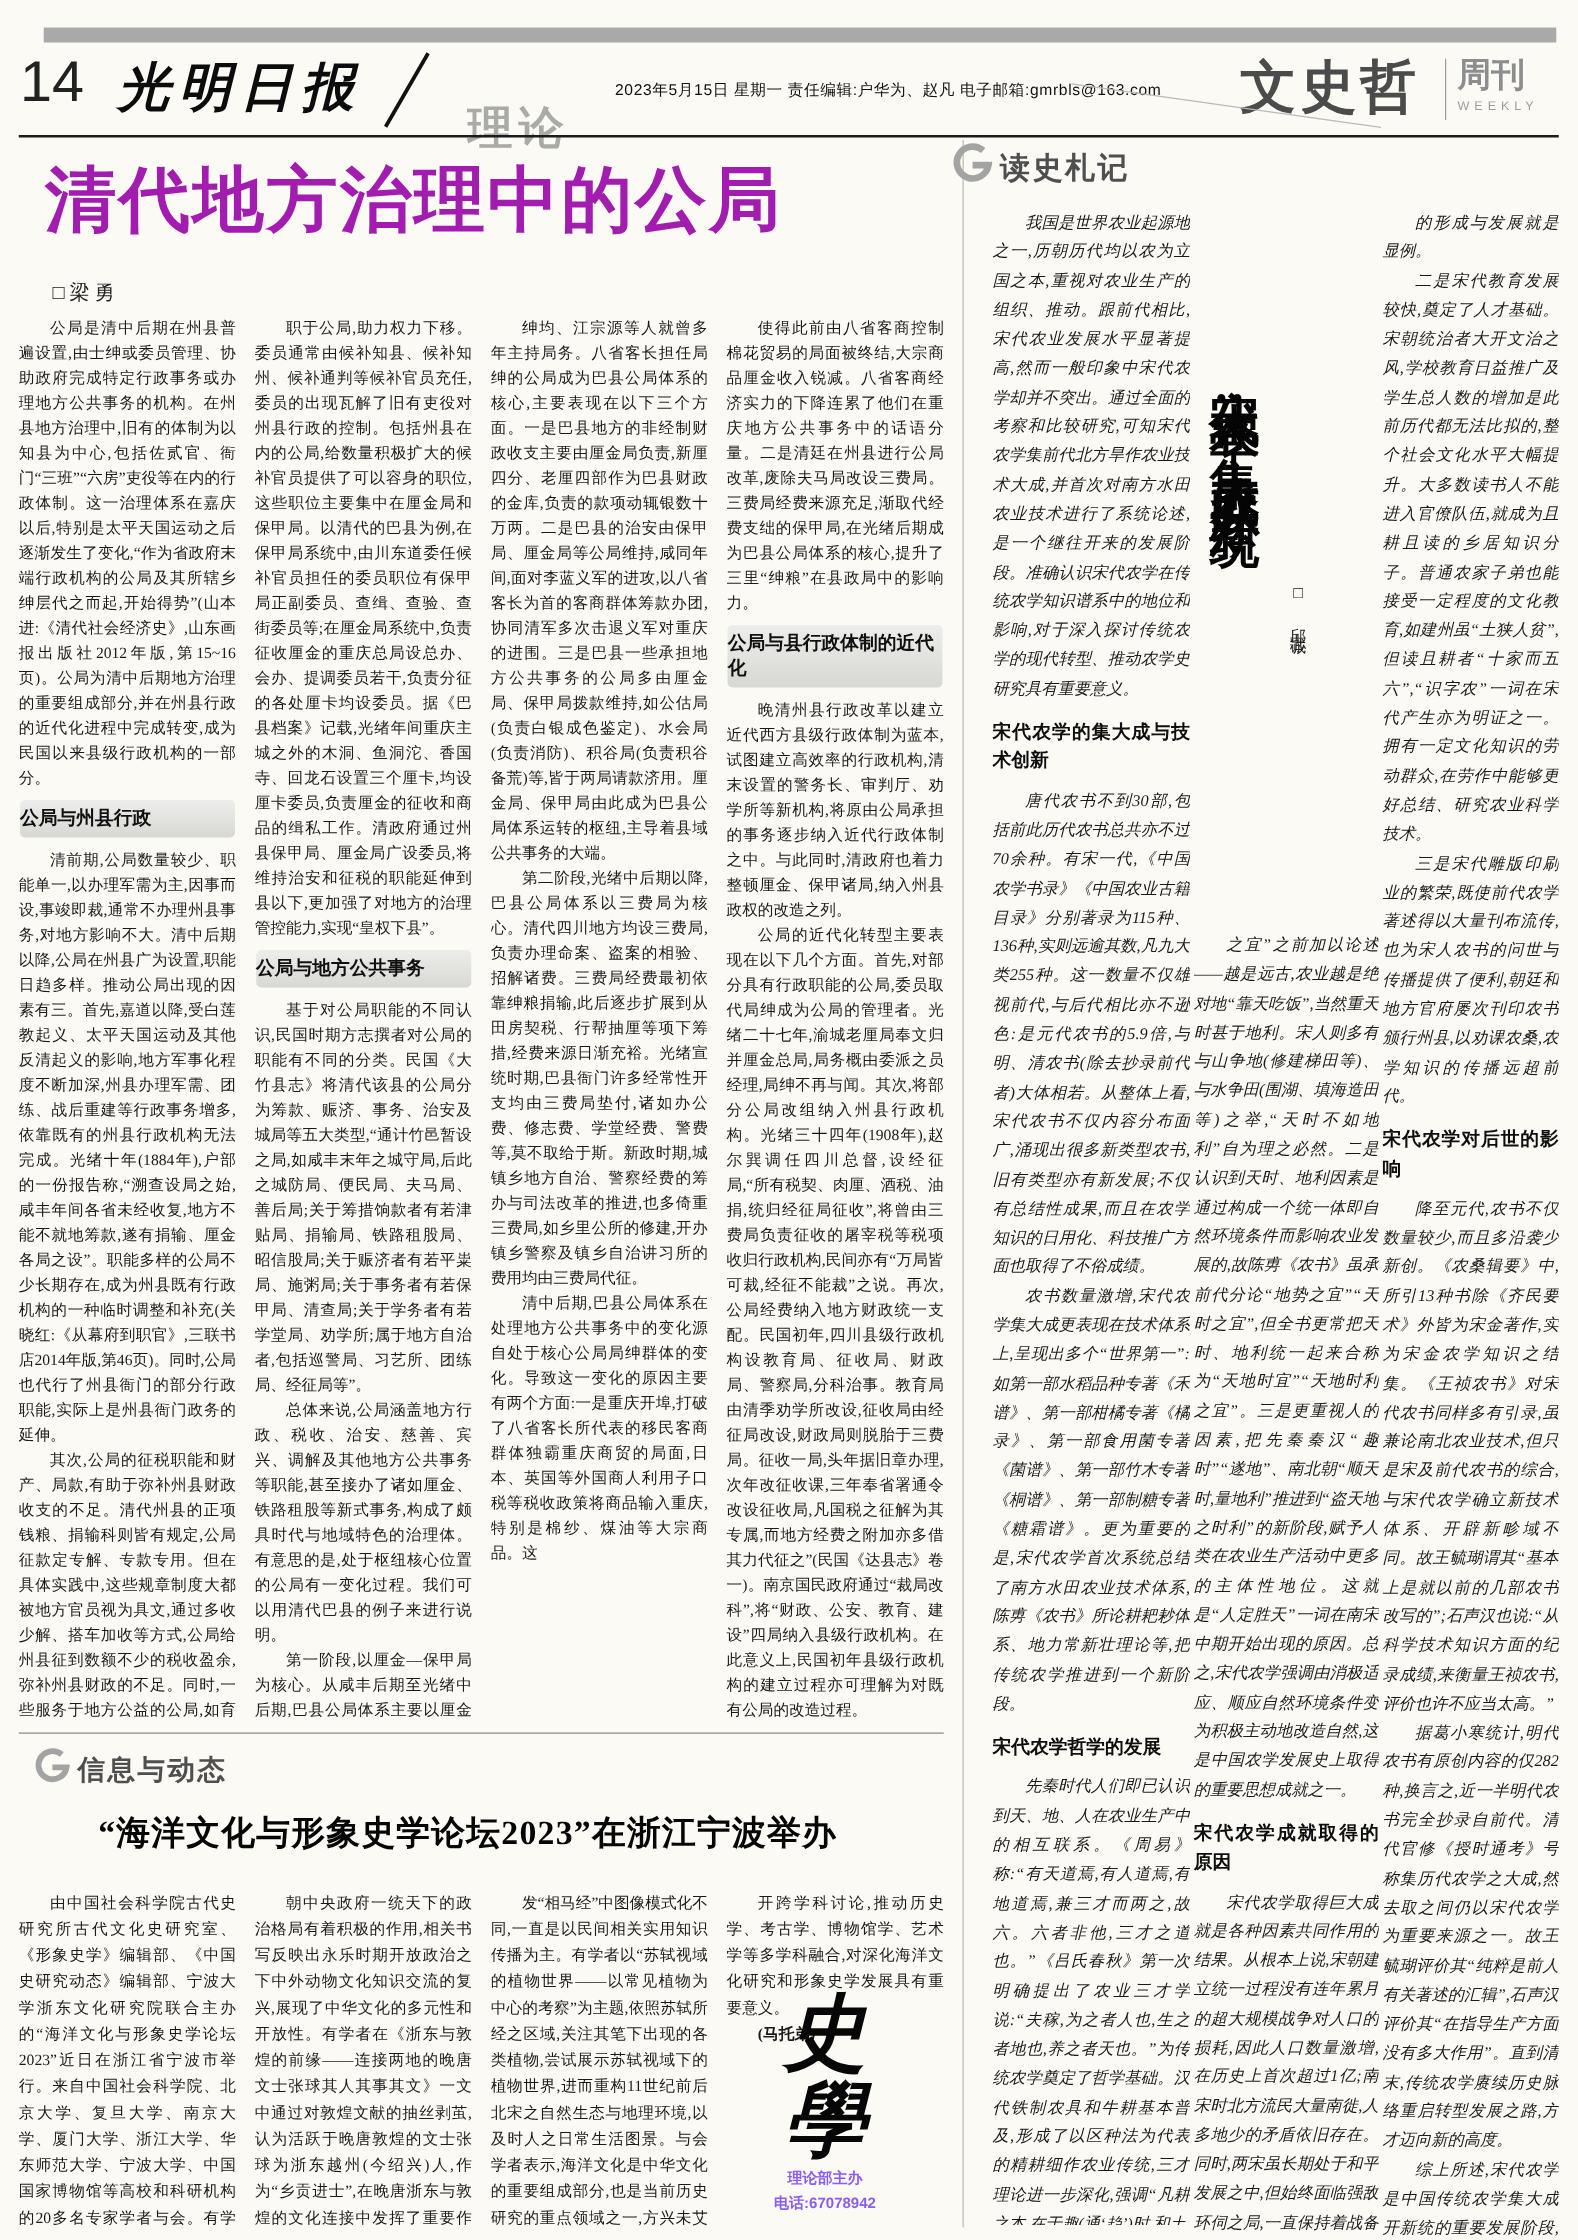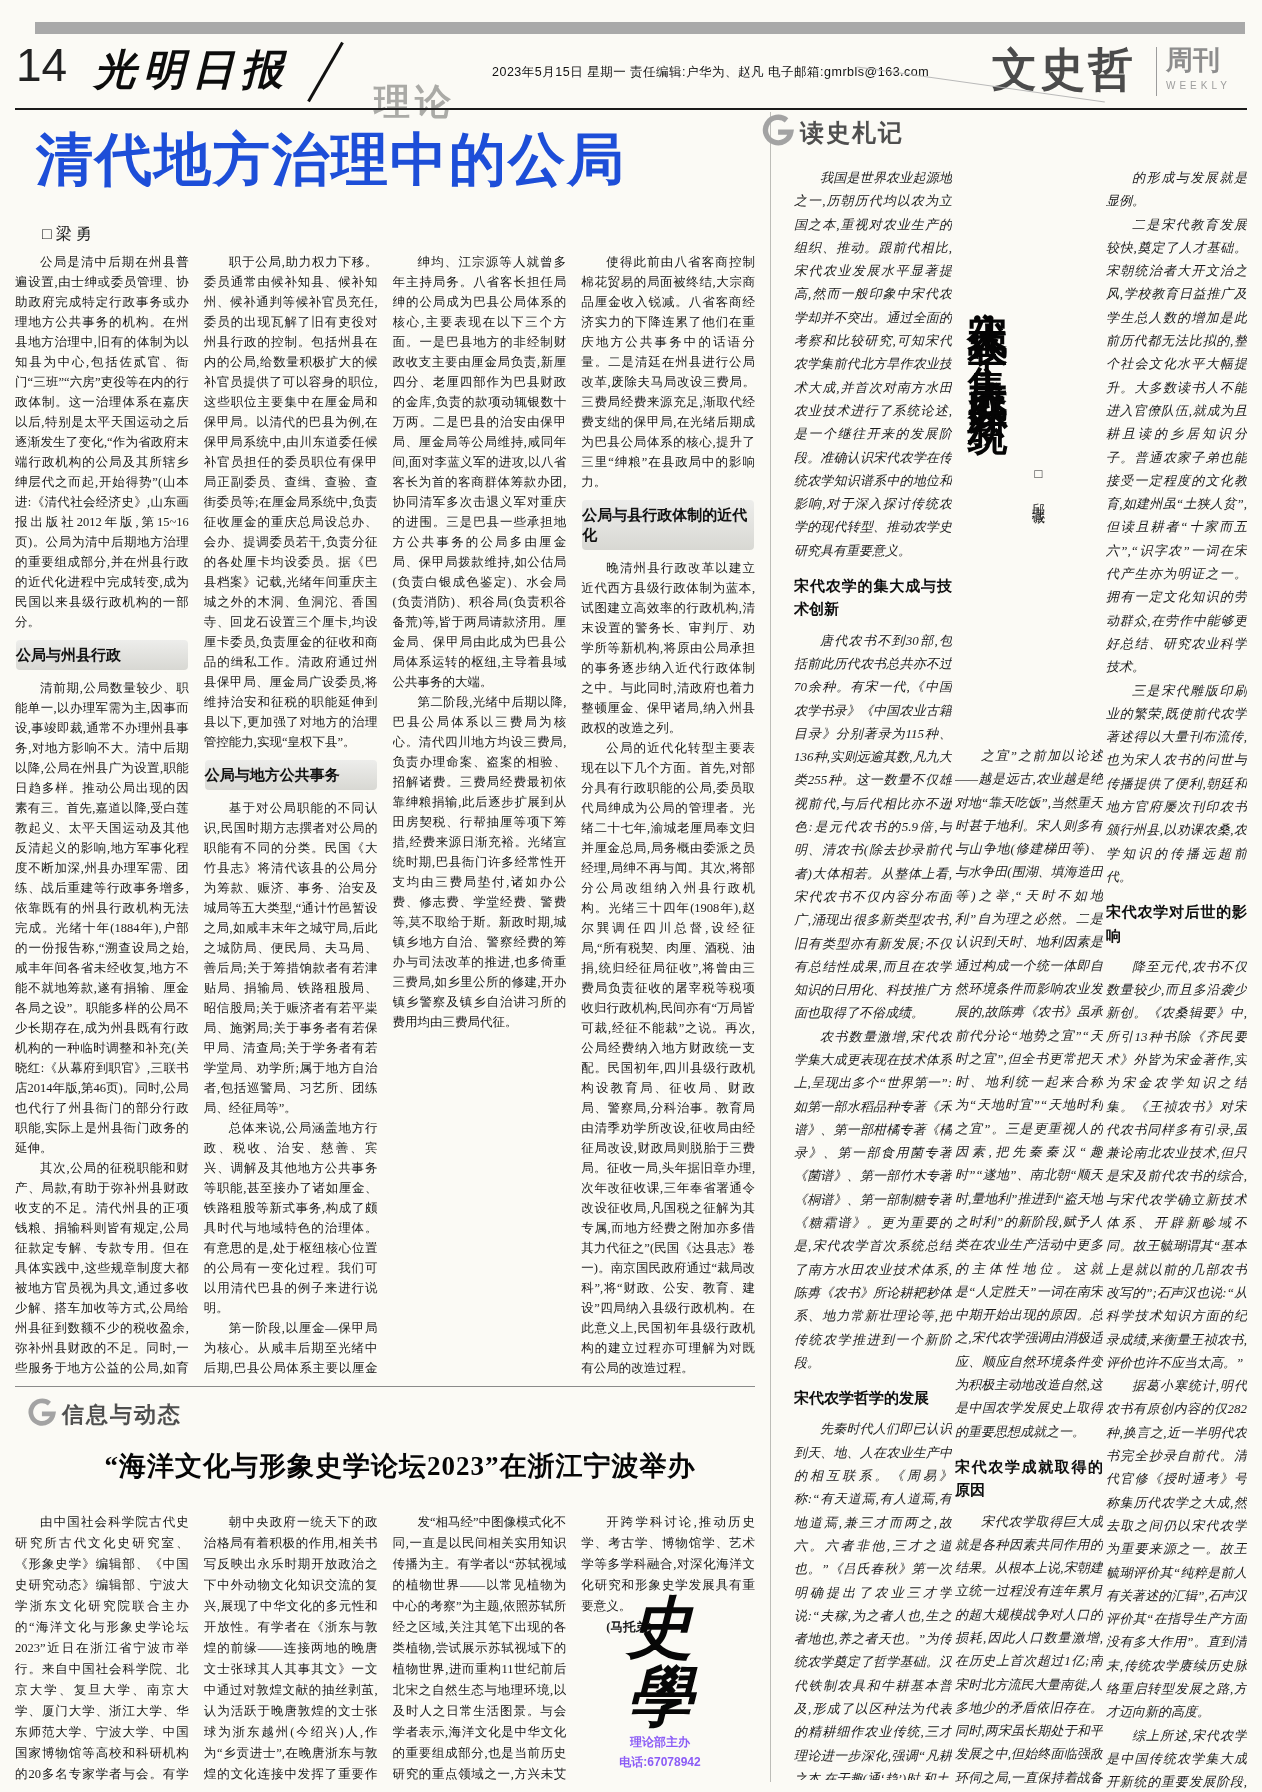--- a/index.html
+++ b/index.html
@@ -14,21 +14,21 @@
   #slash1{left:324px;top:38px;width:3px;height:68px;background:#111;transform:rotate(30deg);}
   #sectionname{left:374px;top:50px;font-size:36px;font-weight:800;color:#aaaaa6;letter-spacing:5px;margin-top:28px;}
   #dateline{left:492px;top:64px;font-size:12.5px;color:#111;letter-spacing:.5px;}
   #wsz{left:992px;top:40px;font-size:45px;font-weight:900;color:#4b4b4b;letter-spacing:3px;}
   #wdiv{left:1156px;top:47px;width:1px;height:49px;background:#9c9c9c;}
   #zhoukan{left:1166px;top:42px;font-size:27px;font-weight:700;color:#8d8d8d;}
   #weeklyen{left:1166px;top:80px;font-size:10px;letter-spacing:4px;color:#9d9d9d;text-align:center;}
   #slash2{left:856px;top:84px;width:250px;height:1px;background:#b9b9b9;transform:rotate(8deg);}
   #hrule{left:15px;top:108px;width:1232px;height:2px;background:#1b1b1b;}
   
-  #headline{left:36px;top:122px;font-size:57px;font-weight:900;letter-spacing:2px;color:#1d4ed8;}
+  #headline{left:36px;top:122px;font-size:57px;font-weight:900;letter-spacing:2px;color:#a21caf;}
   #mbyline{left:42px;top:224px;font-size:16px;color:#222;}
   #maincols{left:15px;top:252px;width:740px;height:1122px;display:flex;gap:15px;}
   #maincols .ncol{flex:1;overflow:hidden;font-size:12.5px;line-height:20px;text-align:justify;}
   .blk-p{text-indent:2em;margin:0;}
   #maincols .blk-h{font-family:"Liberation Sans","DejaVu Sans",sans-serif;font-weight:bold;font-size:15px;
         text-align:left;text-indent:0;margin:8px 1px;padding:5px 0;border-radius:4px;
         background:linear-gradient(180deg,#ededeb 0%,#d8d8d3 100%);color:#101010;}
   .blk-a{font-weight:bold;text-indent:2em;}
   
   #vrule{left:770px;top:112px;width:1px;height:1670px;background:#bdbdb8;}
@@ -43,21 +43,21 @@
   #titleblock{left:955px;top:228px;width:148px;height:510px;}
   #vtitle{position:absolute;left:12px;top:52px;writing-mode:vertical-rl;font-size:40px;line-height:1;
         font-weight:900;letter-spacing:8px;color:#050505;font-family:"Liberation Serif","DejaVu Serif",serif;}
   #vbyline{position:absolute;left:74px;top:238px;writing-mode:vertical-rl;font-size:13px;letter-spacing:4px;color:#222;}
   #colB{left:955px;top:744px;width:148px;height:1042px;}
   #colC{left:1106px;top:166px;width:141px;height:1624px;}
   
   #infodiv{left:15px;top:1386px;width:740px;height:1px;background:#8a8a8a;}
   #infologo{left:26px;top:1398px;}
   #infologo .glabel{font-size:22px;letter-spacing:2px;}
-  #infoheadline{left:30px;top:1448px;width:740px;text-align:center;font-size:27px;font-weight:900;letter-spacing:1px;color:#060606;}
+  #infoheadline{left:4px;top:1448px;width:740px;text-align:center;font-size:27px;font-weight:900;letter-spacing:1px;color:#060606;}
   #infocols{left:15px;top:1512px;width:740px;height:276px;display:flex;gap:15px;}
   #infocols .ncol{flex:1;overflow:hidden;font-size:12.5px;line-height:21px;text-align:justify;}
   #shixue{left:565px;top:1594px;width:190px;text-align:center;}
   #shixue .chars{font-size:66px;line-height:1.04;font-weight:900;font-style:italic;color:#070707;}
   #shixue .cap{font-size:12px;font-weight:bold;margin-top:3px;color:#8b5cf6;
         font-family:"Liberation Sans","DejaVu Sans",sans-serif;}
 </style>
 </head>
 <body>
 
@@ -86,20 +86,21 @@
   <div class="ncol">
       <div class="blk-p">职于公局,助力权力下移。委员通常由候补知县、候补知州、候补通判等候补官员充任,委员的出现瓦解了旧有吏役对州县行政的控制。包括州县在内的公局,给数量积极扩大的候补官员提供了可以容身的职位,这些职位主要集中在厘金局和保甲局。以清代的巴县为例,在保甲局系统中,由川东道委任候补官员担任的委员职位有保甲局正副委员、查缉、查验、查街委员等;在厘金局系统中,负责征收厘金的重庆总局设总办、会办、提调委员若干,负责分征的各处厘卡均设委员。据《巴县档案》记载,光绪年间重庆主城之外的木洞、鱼洞沱、香国寺、回龙石设置三个厘卡,均设厘卡委员,负责厘金的征收和商品的缉私工作。清政府通过州县保甲局、厘金局广设委员,将维持治安和征税的职能延伸到县以下,更加强了对地方的治理管控能力,实现“皇权下县”。</div>
       <div class="blk-h">公局与地方公共事务</div>
       <div class="blk-p">基于对公局职能的不同认识,民国时期方志撰者对公局的职能有不同的分类。民国《大竹县志》将清代该县的公局分为筹款、赈济、事务、治安及城局等五大类型,“通计竹邑暂设之局,如咸丰末年之城守局,后此之城防局、便民局、夫马局、善后局;关于筹措饷款者有若津贴局、捐输局、铁路租股局、昭信股局;关于赈济者有若平粜局、施粥局;关于事务者有若保甲局、清查局;关于学务者有若学堂局、劝学所;属于地方自治者,包括巡警局、习艺所、团练局、经征局等”。</div>
       <div class="blk-p">总体来说,公局涵盖地方行政、税收、治安、慈善、宾兴、调解及其他地方公共事务等职能,甚至接办了诸如厘金、铁路租股等新式事务,构成了颇具时代与地域特色的治理体。有意思的是,处于枢纽核心位置的公局有一变化过程。我们可以用清代巴县的例子来进行说明。</div>
       <div class="blk-p">第一阶段,以厘金—保甲局为核心。从咸丰后期至光绪中后期,巴县公局体系主要以厘金—保甲局为核心,厘金局负责厘金征收,保甲局负责地方安全。两个公局的局务均由“谙悉商情”的移民商人群体代表——八省客长主持。同治初年,八省客长程益轩、傅益、张先昭、徐</div>
     </div>
   <div class="ncol">
       <div class="blk-p">绅均、江宗源等人就曾多年主持局务。八省客长担任局绅的公局成为巴县公局体系的核心,主要表现在以下三个方面。一是巴县地方的非经制财政收支主要由厘金局负责,新厘四分、老厘四部作为巴县财政的金库,负责的款项动辄银数十万两。二是巴县的治安由保甲局、厘金局等公局维持,咸同年间,面对李蓝义军的进攻,以八省客长为首的客商群体筹款办团,协同清军多次击退义军对重庆的进围。三是巴县一些承担地方公共事务的公局多由厘金局、保甲局拨款维持,如公估局(负责白银成色鉴定)、水会局(负责消防)、积谷局(负责积谷备荒)等,皆于两局请款济用。厘金局、保甲局由此成为巴县公局体系运转的枢纽,主导着县域公共事务的大端。</div>
       <div class="blk-p">第二阶段,光绪中后期以降,巴县公局体系以三费局为核心。清代四川地方均设三费局,负责办理命案、盗案的相验、招解诸费。三费局经费最初依靠绅粮捐输,此后逐步扩展到从田房契税、行帮抽厘等项下筹措,经费来源日渐充裕。光绪宣统时期,巴县衙门许多经常性开支均由三费局垫付,诸如办公费、修志费、学堂经费、警费等,莫不取给于斯。新政时期,城镇乡地方自治、警察经费的筹办与司法改革的推进,也多倚重三费局,如乡里公所的修建,开办镇乡警察及镇乡自治讲习所的费用均由三费局代征。</div>
+      <div class="blk-p">清中后期,巴县公局体系在处理地方公共事务中的变化源自处于核心公局局绅群体的变化。导致这一变化的原因主要有两个方面:一是重庆开埠,打破了八省客长所代表的移民客商群体独霸重庆商贸的局面,日本、英国等外国商人利用子口税等税收政策将商品输入重庆,特别是棉纱、煤油等大宗商品。这</div>
     </div>
   <div class="ncol">
       <div class="blk-p">使得此前由八省客商控制棉花贸易的局面被终结,大宗商品厘金收入锐减。八省客商经济实力的下降连累了他们在重庆地方公共事务中的话语分量。二是清廷在州县进行公局改革,废除夫马局改设三费局。三费局经费来源充足,渐取代经费支绌的保甲局,在光绪后期成为巴县公局体系的核心,提升了三里“绅粮”在县政局中的影响力。</div>
       <div class="blk-h">公局与县行政体制的近代化</div>
       <div class="blk-p">晚清州县行政改革以建立近代西方县级行政体制为蓝本,试图建立高效率的行政机构,清末设置的警务长、审判厅、劝学所等新机构,将原由公局承担的事务逐步纳入近代行政体制之中。与此同时,清政府也着力整顿厘金、保甲诸局,纳入州县政权的改造之列。</div>
       <div class="blk-p">公局的近代化转型主要表现在以下几个方面。首先,对部分具有行政职能的公局,委员取代局绅成为公局的管理者。光绪二十七年,渝城老厘局奉文归并厘金总局,局务概由委派之员经理,局绅不再与闻。其次,将部分公局改组纳入州县行政机构。光绪三十四年(1908年),赵尔巽调任四川总督,设经征局,“所有税契、肉厘、酒税、油捐,统归经征局征收”,将曾由三费局负责征收的屠宰税等税项收归行政机构,民间亦有“万局皆可裁,经征不能裁”之说。再次,公局经费纳入地方财政统一支配。民国初年,四川县级行政机构设教育局、征收局、财政局、警察局,分科治事。教育局由清季劝学所改设,征收局由经征局改设,财政局则脱胎于三费局。征收一局,头年据旧章办理,次年改征收课,三年奉省署通令改设征收局,凡国税之征解为其专属,而地方经费之附加亦多借其力代征之”(民国《达县志》卷一)。南京国民政府通过“裁局改科”,将“财政、公安、教育、建设”四局纳入县级行政机构。在此意义上,民国初年县级行政机构的建立过程亦可理解为对既有公局的改造过程。</div>
     </div>
 </div>
 
 <div class="abs" id="vrule"></div>

